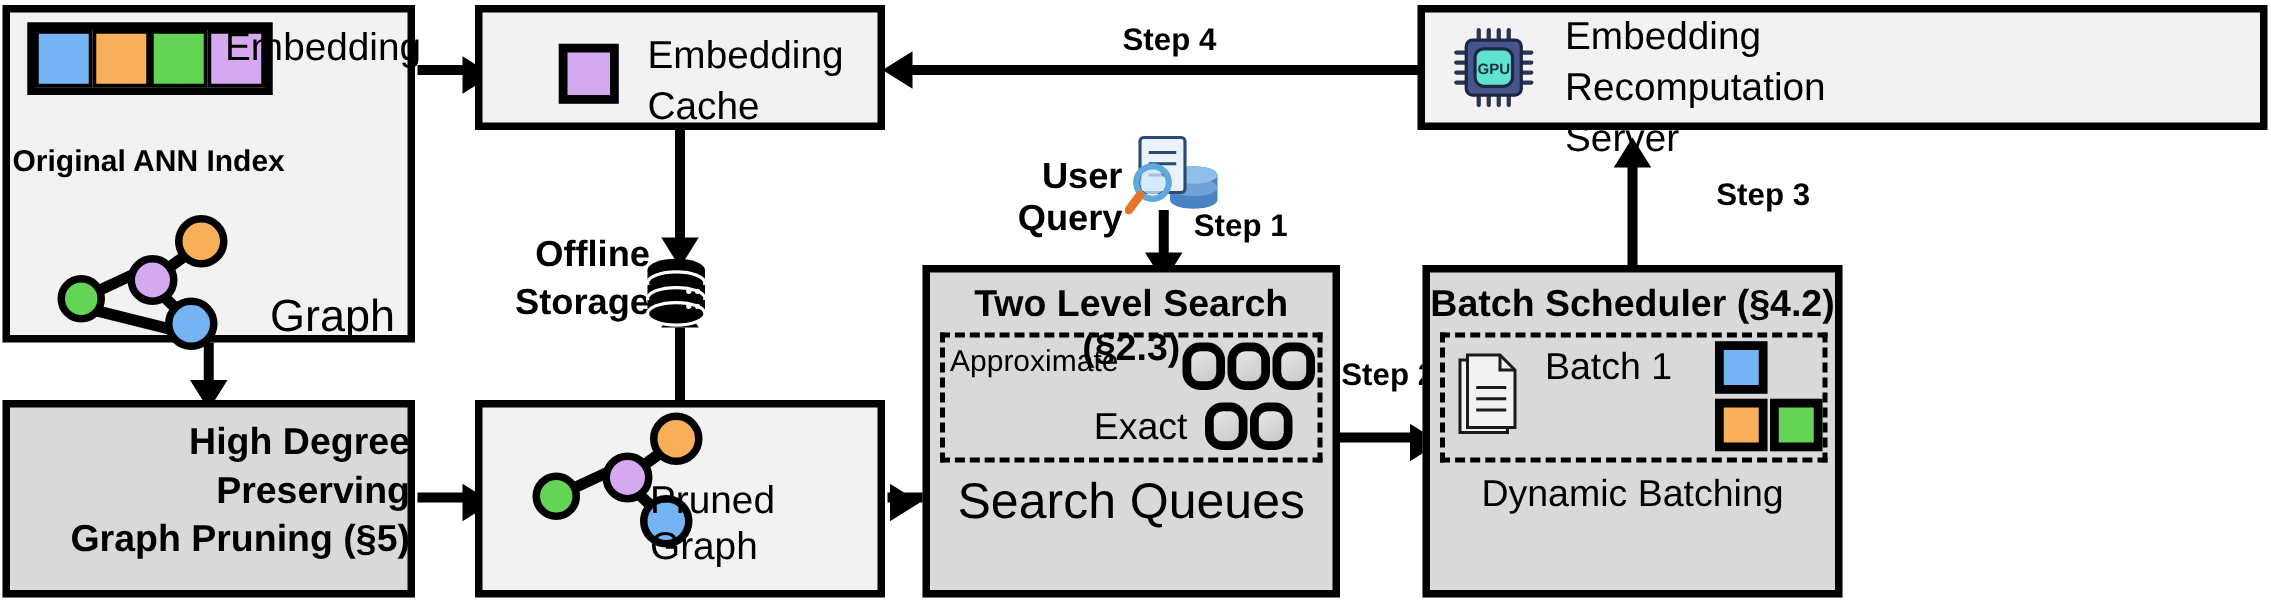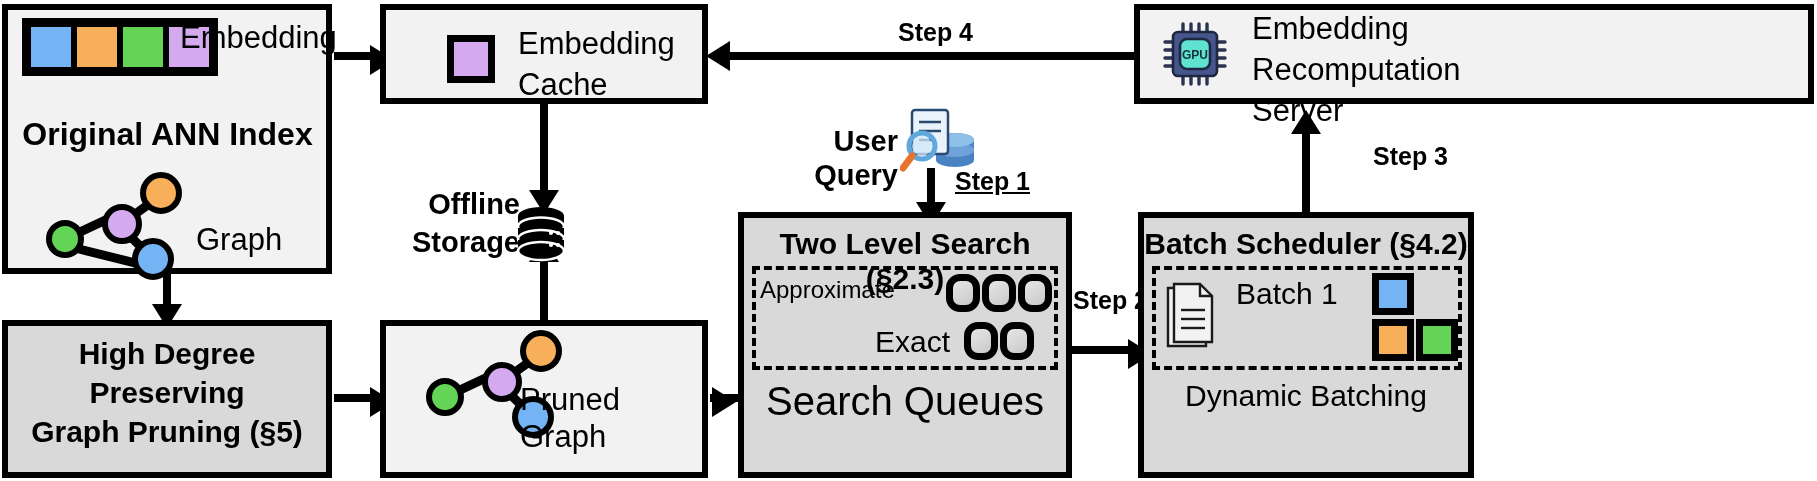--- a/index.html
+++ b/index.html
@@ -54,41 +54,41 @@
 
   <div class="embstrip" style="left:22px;top:18px;">
     <div class="sw" style="background:#74b4f5;"></div>
     <div class="sw" style="background:#f7af5a;"></div>
     <div class="sw" style="background:#63d455;"></div>
     <div class="sw" style="background:#d4a9f0;"></div>
   </div>
 
   <div class="ttl" style="left:180px;top:20px;width:150px;font-size:31px;">Embedding</div>
 
-  <div class="ttl bold" style="left:10px;top:116px;width:315px;font-size:32px;text-align:center;">Original ANN Index</div>
+  <div class="ttl bold" style="left:10px;top:116px;width:315px;font-size:24px;">Original ANN Index</div>
 
   <div class="graph" style="left:40px;top:172px;width:160px;height:95px;">
     <div class="edge" style="left:26px;top:62px;width:58px;transform:rotate(-25deg);"></div>
     <div class="edge" style="left:29px;top:70px;width:74px;transform:rotate(14deg);"></div>
     <div class="edge" style="left:78px;top:50px;width:52px;transform:rotate(-36deg);"></div>
     <div class="edge" style="left:82px;top:52px;width:48px;transform:rotate(44deg);"></div>
     <div class="node" style="left:6px;top:48px;width:38px;height:38px;background:#63d455;"></div>
     <div class="node" style="left:62px;top:32px;width:40px;height:40px;background:#d4a9f0;"></div>
     <div class="node" style="left:100px;top:0px;width:42px;height:42px;background:#f7af5a;"></div>
     <div class="node" style="left:92px;top:66px;width:42px;height:42px;background:#74b4f5;"></div>
   </div>
 
-  <div class="ttl" style="left:196px;top:222px;width:140px;font-size:31px;">Graph</div>
+  <div class="ttl" style="left:196px;top:232px;width:140px;font-size:36px;text-align:center;">Graph</div>
 
   <div class="arw v" style="left:163px;top:274px;height:34px;"></div>
   <div class="head d" style="left:152px;top:304px;"></div>
 
   <div class="box shaded" style="left:2px;top:320px;width:330px;height:158px;">
   </div>
-  <div class="ttl bold ctr" style="left:6px;top:334px;width:322px;font-size:30px;line-height:1.3;">High Degree Preserving
+  <div class="ttl bold ctr" style="left:6px;top:334px;width:322px;font-size:30px;line-height:1.3;text-align:right;">High Degree Preserving
 Graph Pruning (§5)</div>
 
   <div class="arw h" style="left:334px;top:394px;width:42px;"></div>
   <div class="head r" style="left:370px;top:387px;"></div>
 
   <div class="arw h" style="left:334px;top:52px;width:42px;"></div>
   <div class="head r" style="left:370px;top:45px;"></div>
 
   <div class="box" style="left:380px;top:4px;width:328px;height:100px;">
   </div>
@@ -150,21 +150,21 @@
       <line x1="19" y1="25" x2="41" y2="25" stroke="#2b4a6f" stroke-width="2.5"></line>
       <line x1="19" y1="34" x2="34" y2="34" stroke="#2b4a6f" stroke-width="2.5"></line>
       <circle cx="22" cy="40" r="13" fill="none" stroke="#5fa8dd" stroke-width="5"></circle>
       <circle cx="22" cy="40" r="10" fill="#cfe8f8" opacity="0.75"></circle>
       <line x1="12" y1="50" x2="3" y2="62" stroke="#e8732c" stroke-width="7" stroke-linecap="round"></line>
     </svg>
   </div>
 
   <div class="arw v" style="left:927px;top:168px;height:38px;"></div>
   <div class="head d" style="left:916px;top:202px;"></div>
-  <div class="steplbl" style="left:955px;top:167px;text-decoration:underline;">Step 1</div>
+  <div class="steplbl" style="left:955px;top:167px;">Step 1</div>
 
   <div class="box shaded" style="left:738px;top:212px;width:334px;height:266px;">
   </div>
   <div class="ttl bold ctr" style="left:742px;top:226px;width:326px;font-size:30px;">Two Level Search (§2.3)</div>
 
   <div class="dashbox" style="left:752px;top:266px;width:306px;height:104px;"></div>
 
   <div class="ttl" style="left:760px;top:276px;width:190px;font-size:24px;">Approximate</div>
   <div class="chip" style="left:946px;top:274px;width:34px;height:38px;"></div>
   <div class="chip" style="left:982px;top:274px;width:34px;height:38px;"></div>

